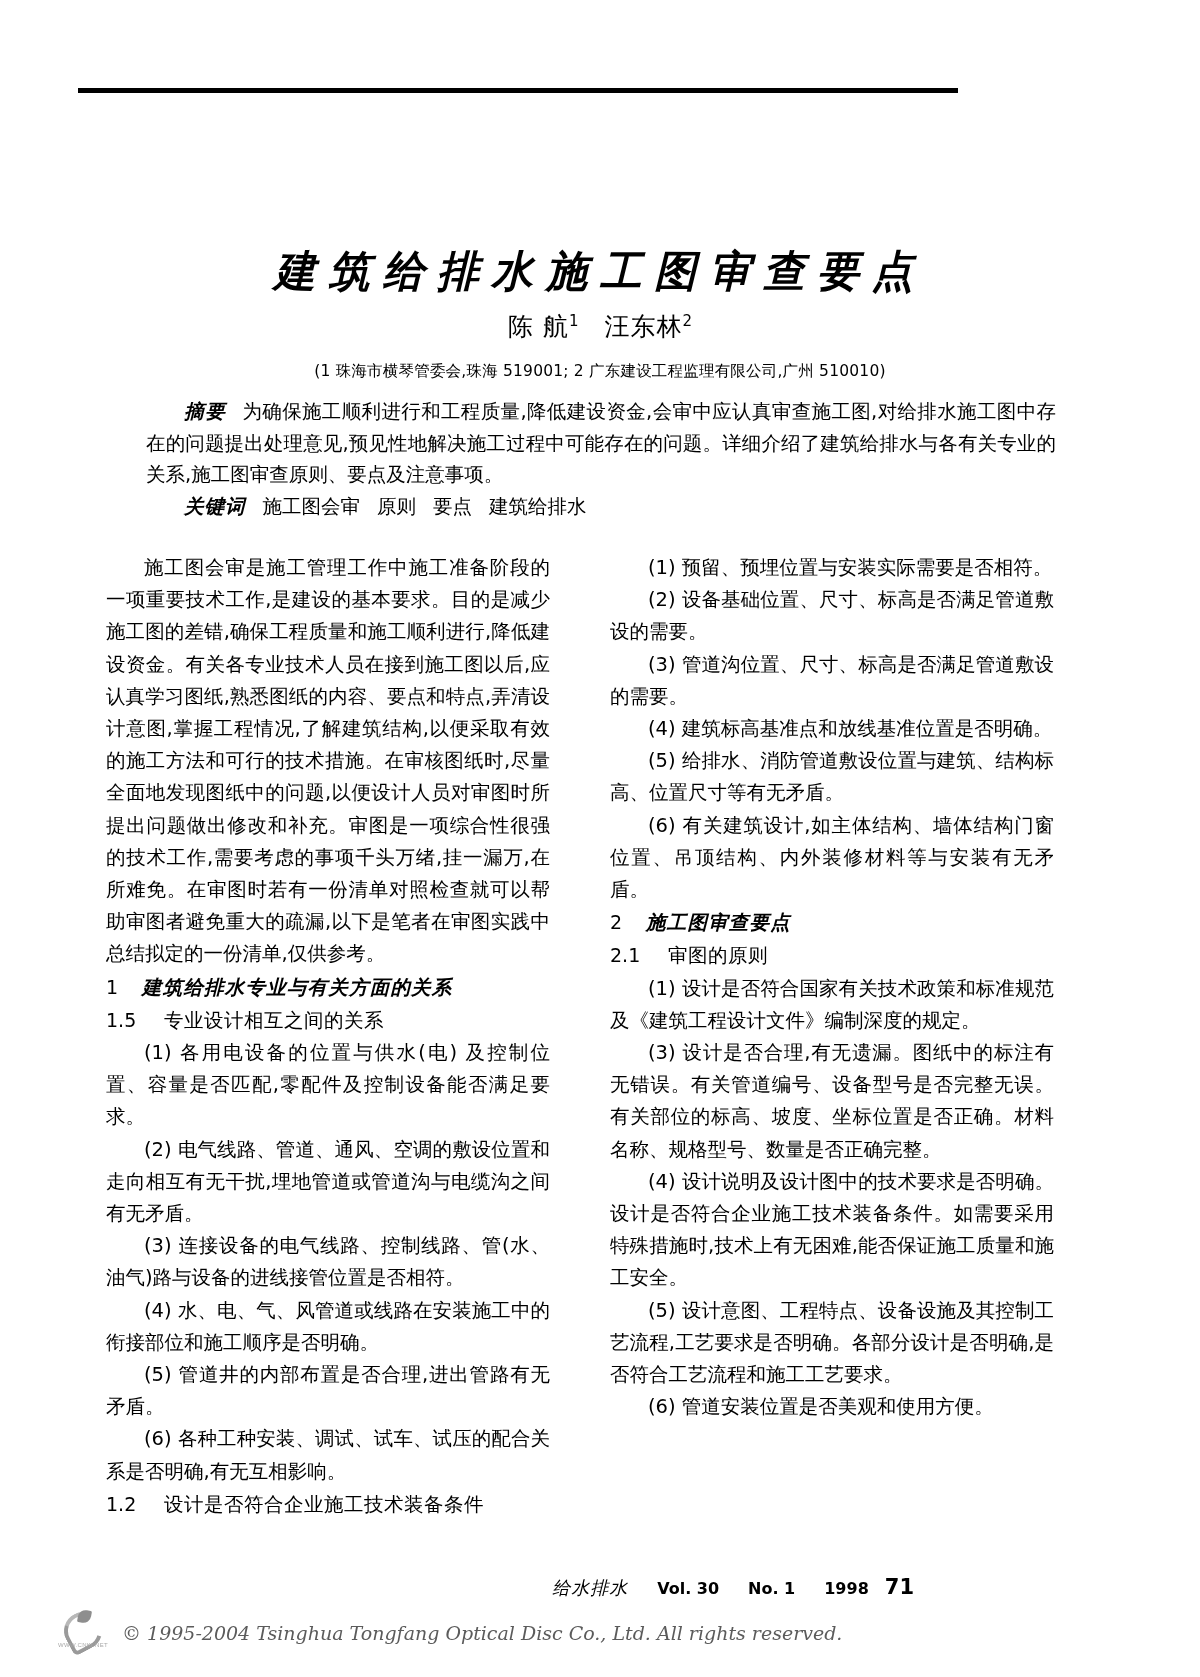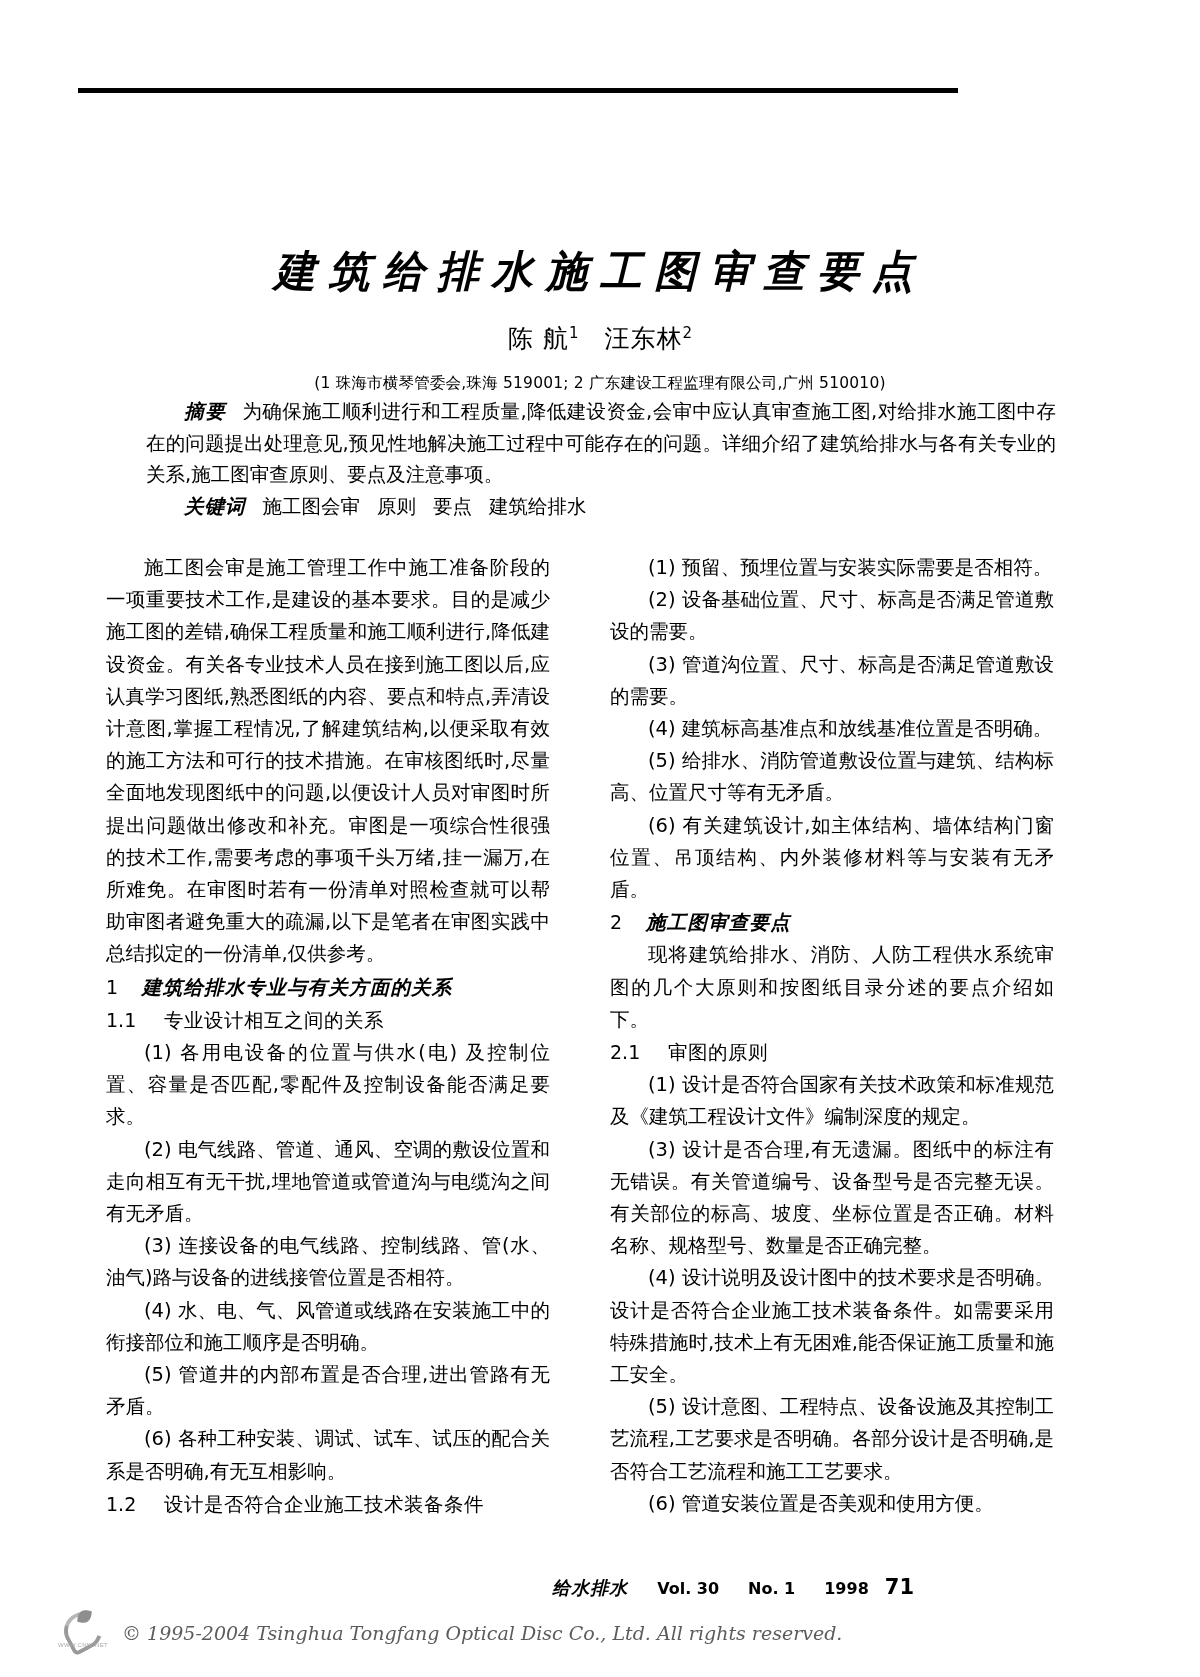--- a/index.html
+++ b/index.html
@@ -45,21 +45,21 @@
     font-family: "DejaVu Sans", "Liberation Sans", sans-serif;
     font-size: 43px;
     font-weight: bold;
     font-style: italic;
     letter-spacing: 13px;
     line-height: 1.25;
     white-space: nowrap;
     transform: scaleX(0.97);
   }
   .authors {
-    margin-top: 23px;
+    margin-top: 11px;
     font-size: 25px;
     font-weight: normal;
     letter-spacing: 1px;
   }
   .authors .sup {
     font-size: 15px;
     vertical-align: super;
     letter-spacing: 0;
   }
   .author-gap { display: inline-block; width: 26px; }
@@ -141,21 +141,21 @@
   
   .footer-journal {
     position: absolute;
     right: 106px;
     top: 1575px;
     font-size: 18px;
     white-space: nowrap;
   }
   .fj-name {
     font-style: italic;
-    font-weight: bold;
+    font-weight: normal;
     letter-spacing: 1px;
   }
   .fj-sp { display: inline-block; width: 16px; }
   .fj-vol { font-weight: bold; font-size: 16px; margin-left: 13px; }
   .fj-page { font-weight: bold; font-size: 21px; }
   .cnki-logo {
     position: absolute;
     left: 58px;
     top: 1608px;
     width: 48px;
@@ -220,21 +220,21 @@
     <p class="kw-line"><span class="lead-label">关键词</span><span class="kw-sp"></span><span>施工图会审</span><span class="kw-sp"></span><span>原则</span><span class="kw-sp"></span><span>要点</span><span class="kw-sp"></span><span>建筑给排水</span></p>
   </div>
 
   <div class="col col-left" id="col-left">
       <p>施工图会审是施工管理工作中施工准备阶段的一项重要技术工作,是建设的基本要求。目的是减少施工图的差错,确保工程质量和施工顺利进行,降低建设资金。有关各专业技术人员在接到施工图以后,应认真学习图纸,熟悉图纸的内容、要点和特点,弄清设计意图,掌握工程情况,了解建筑结构,以便采取有效的施工方法和可行的技术措施。在审核图纸时,尽量全面地发现图纸中的问题,以便设计人员对审图时所提出问题做出修改和补充。审图是一项综合性很强的技术工作,需要考虑的事项千头万绪,挂一漏万,在所难免。在审图时若有一份清单对照检查就可以帮助审图者避免重大的疏漏,以下是笔者在审图实践中总结拟定的一份清单,仅供参考。</p>
       <div class="sec-h">
         <span class="sec-num">1</span>
         <span class="sec-title">建筑给排水专业与有关方面的关系</span>
       </div>
       <div class="sec-h">
-        <span class="sec-num lvl2">1.1</span>
+        <span class="sec-num lvl2">1.5</span>
         <span class="sec-title plain">专业设计相互之间的关系</span>
       </div>
       <p>(1) 各用电设备的位置与供水(电) 及控制位置、容量是否匹配,零配件及控制设备能否满足要求。</p>
       <p>(2) 电气线路、管道、通风、空调的敷设位置和走向相互有无干扰,埋地管道或管道沟与电缆沟之间有无矛盾。</p>
       <p>(3) 连接设备的电气线路、控制线路、管(水、油气)路与设备的进线接管位置是否相符。</p>
       <p>(4) 水、电、气、风管道或线路在安装施工中的衔接部位和施工顺序是否明确。</p>
       <p>(5) 管道井的内部布置是否合理,进出管路有无矛盾。</p>
       <p>(6) 各种工种安装、调试、试车、试压的配合关系是否明确,有无互相影响。</p>
       <div class="sec-h">
         <span class="sec-num lvl2">1.2</span>
@@ -246,21 +246,20 @@
       <p>(1) 预留、预埋位置与安装实际需要是否相符。</p>
       <p>(2) 设备基础位置、尺寸、标高是否满足管道敷设的需要。</p>
       <p>(3) 管道沟位置、尺寸、标高是否满足管道敷设的需要。</p>
       <p>(4) 建筑标高基准点和放线基准位置是否明确。</p>
       <p>(5) 给排水、消防管道敷设位置与建筑、结构标高、位置尺寸等有无矛盾。</p>
       <p>(6) 有关建筑设计,如主体结构、墙体结构门窗位置、吊顶结构、内外装修材料等与安装有无矛盾。</p>
       <div class="sec-h">
         <span class="sec-num">2</span>
         <span class="sec-title">施工图审查要点</span>
       </div>
-      <p>现将建筑给排水、消防、人防工程供水系统审图的几个大原则和按图纸目录分述的要点介绍如下。</p>
       <div class="sec-h">
         <span class="sec-num lvl2">2.1</span>
         <span class="sec-title plain">审图的原则</span>
       </div>
       <p>(1) 设计是否符合国家有关技术政策和标准规范及《建筑工程设计文件》编制深度的规定。</p>
       <p>(3) 设计是否合理,有无遗漏。图纸中的标注有无错误。有关管道编号、设备型号是否完整无误。有关部位的标高、坡度、坐标位置是否正确。材料名称、规格型号、数量是否正确完整。</p>
       <p>(4) 设计说明及设计图中的技术要求是否明确。设计是否符合企业施工技术装备条件。如需要采用特殊措施时,技术上有无困难,能否保证施工质量和施工安全。</p>
       <p>(5) 设计意图、工程特点、设备设施及其控制工艺流程,工艺要求是否明确。各部分设计是否明确,是否符合工艺流程和施工工艺要求。</p>
       <p>(6) 管道安装位置是否美观和使用方便。</p>
     </div>

